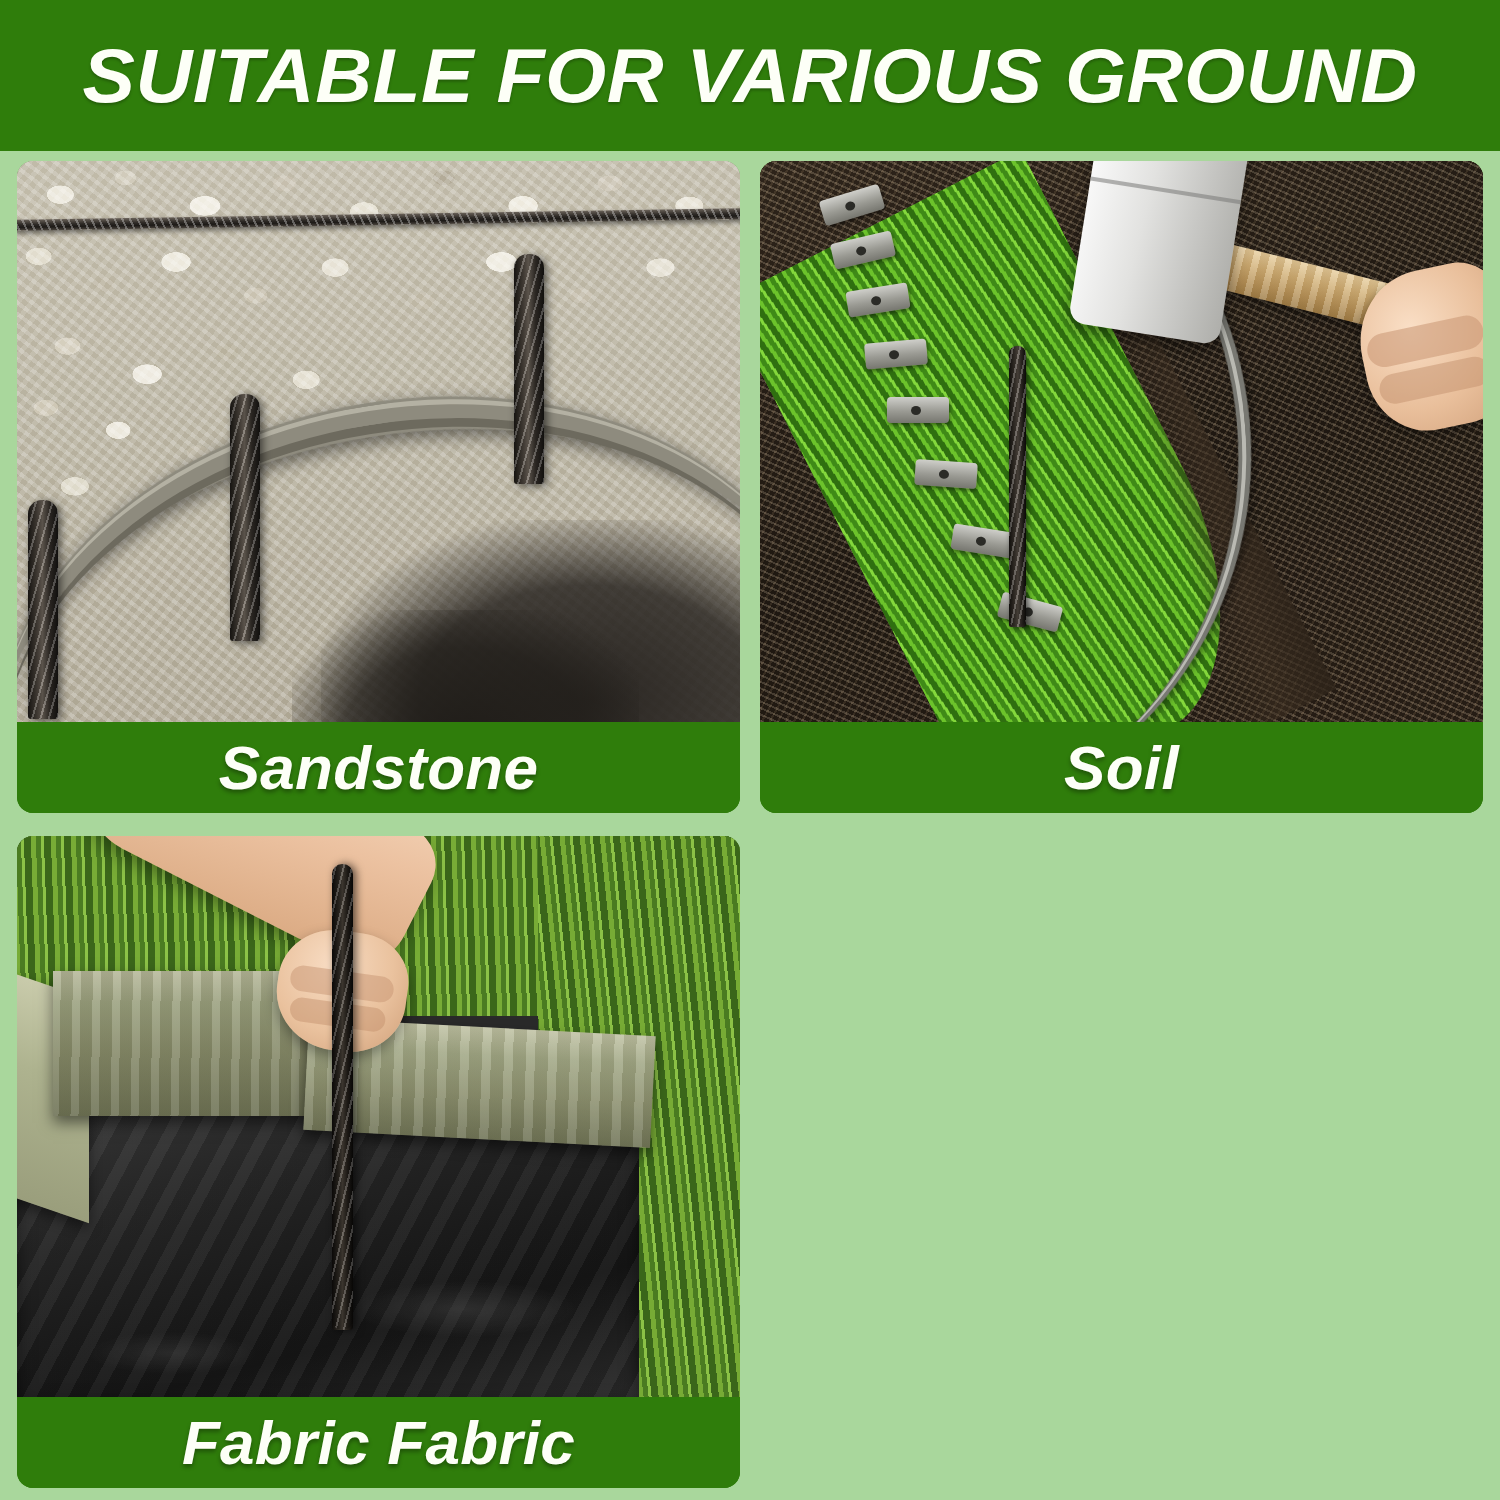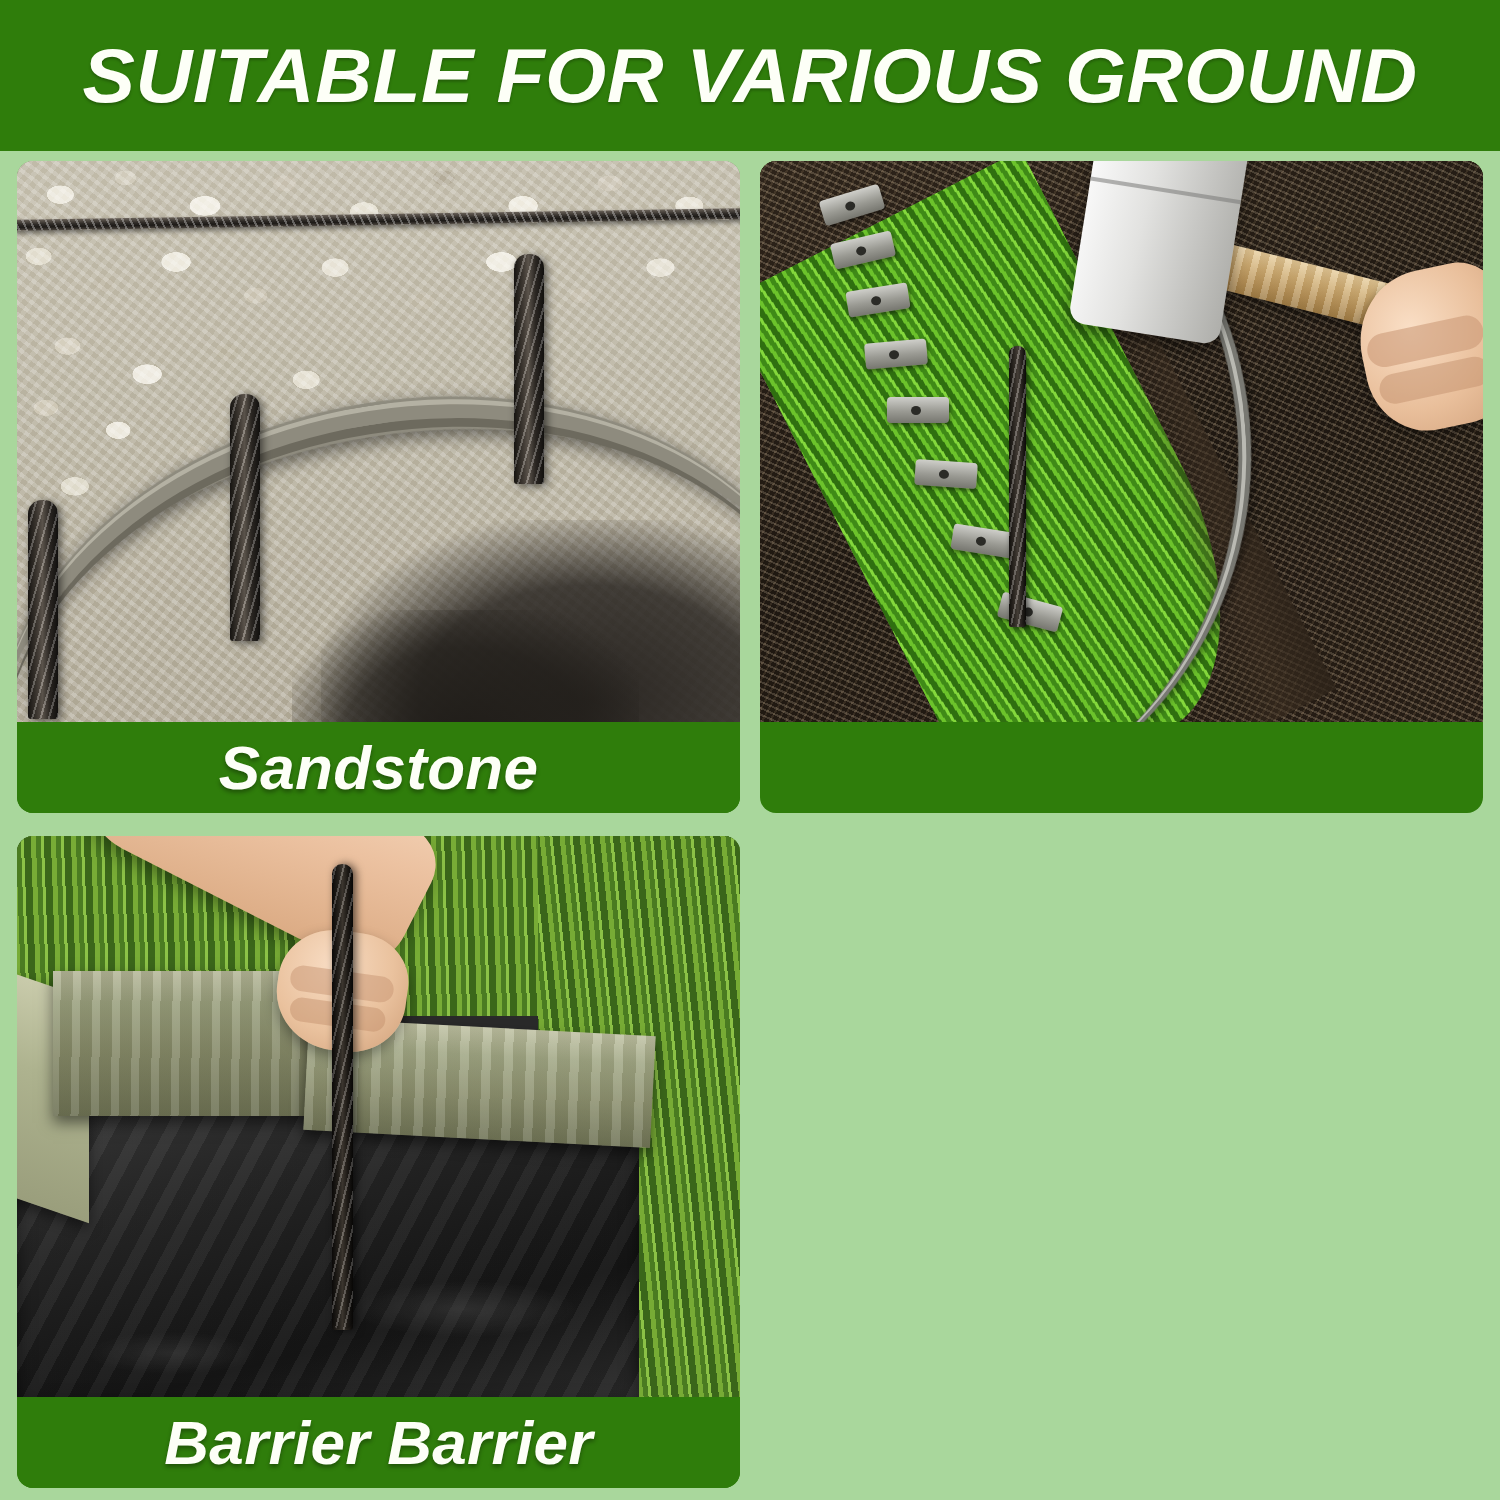--- a/index.html
+++ b/index.html
@@ -575,34 +575,37 @@
         <div class="tab t4"></div>
         <div class="tab t5"></div>
         <div class="tab t6"></div>
         <div class="tab t7"></div>
         <div class="tab t8"></div>
         <div class="stake2"></div>
         <div class="mallet-handle"></div>
         <div class="mallet-head"></div>
         <div class="hand"></div>
       </div>
+      <div class="caption">
+        <span class="caption-text">Soil</span>
+      </div>
     </div>
 
     <div class="card">
       <div class="photo p3">
         <div class="lawn"></div>
         <div class="lawn-right"></div>
         <div class="fabric"></div>
         <div class="timber-side"></div>
         <div class="timber-a"></div>
         <div class="timber-b"></div>
         <div class="arm"></div>
         <div class="fist"></div>
         <div class="stake3"></div>
       </div>
       <div class="caption">
-        <span class="caption-text">Barrier Barrier</span>
+        <span class="caption-text">Fabric Fabric</span>
       </div>
     </div>
 
 
   </div>
 </div>
 
 </body></html>

